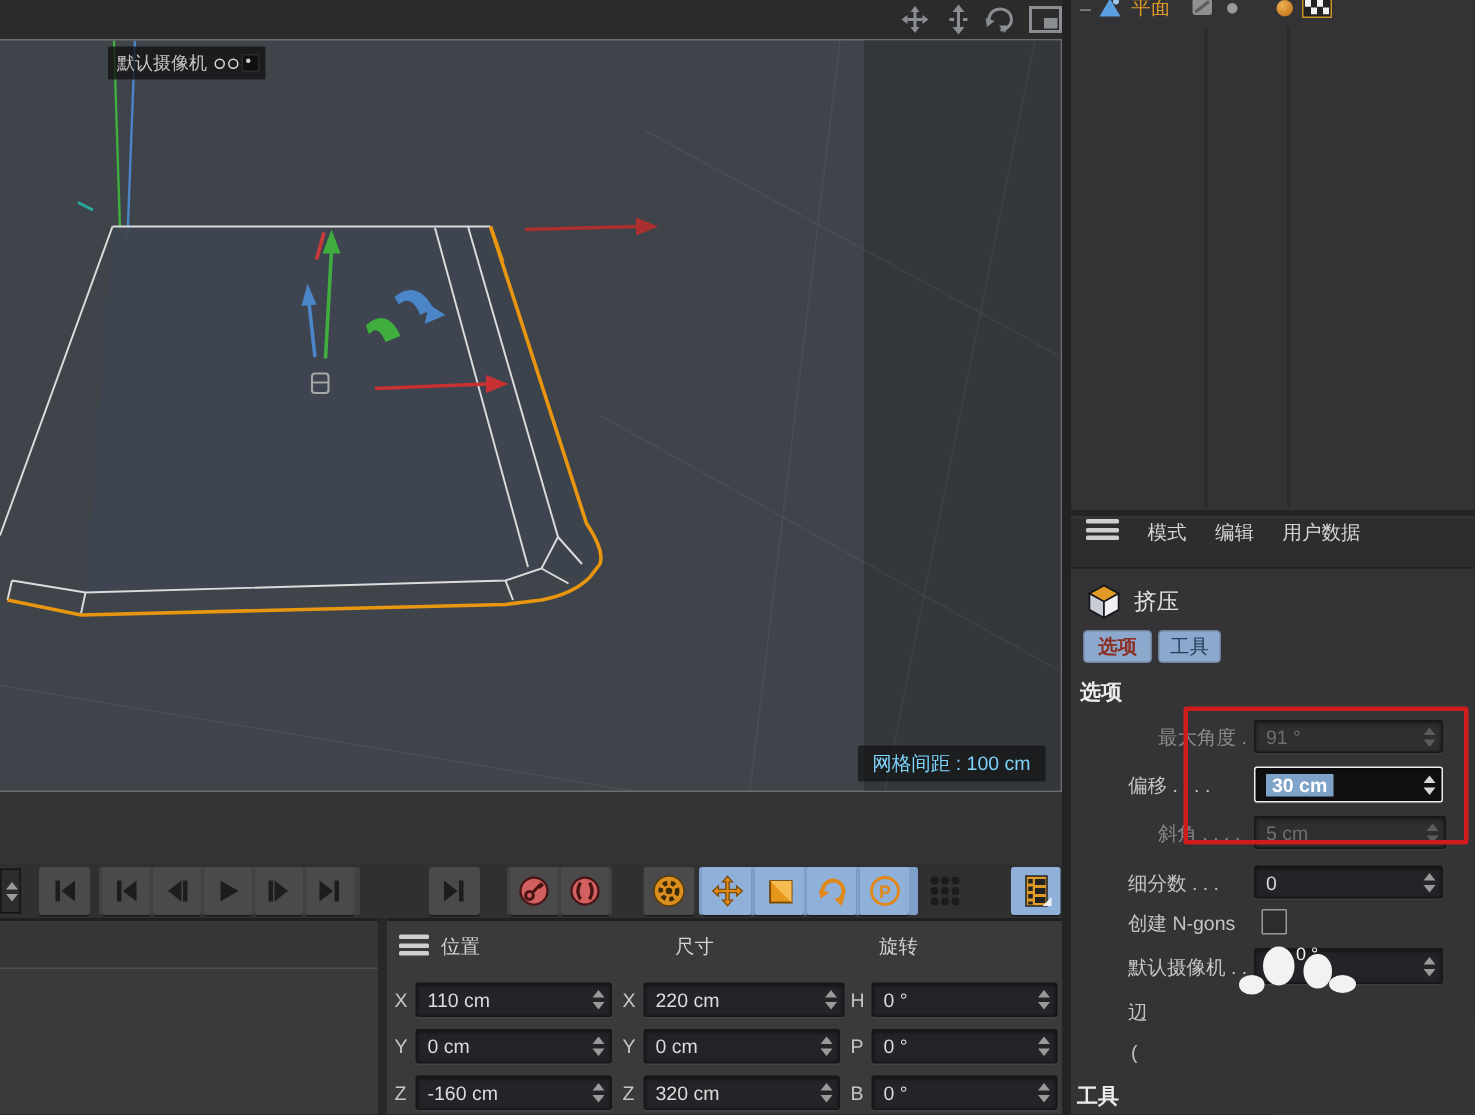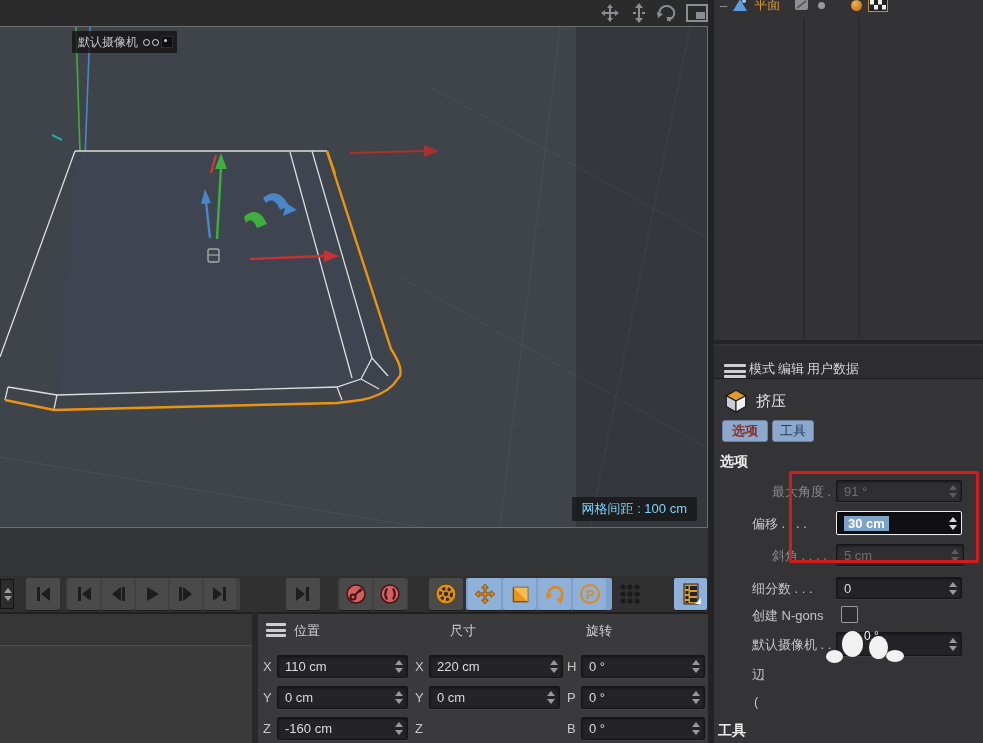--- a/index.html
+++ b/index.html
@@ -58,21 +58,21 @@
   .coax{font-size:13px;color:#c6c6c6;}
   .hamb{width:20px;height:14px;display:flex;flex-direction:column;justify-content:space-between;}
   .hamb span{display:block;height:3px;background:#cfcfcf;border-radius:1px;}
   
   #rdivider{left:708px;top:0;width:6px;height:743px;background:#232325;}
   #rightpanel{left:714px;top:0;width:269px;height:743px;background:#343436;}
   #objmgr{left:0;top:0;width:269px;height:344px;background:#333335;border-bottom:4px solid #242426;box-sizing:border-box;}
   .omdiv{top:18px;width:2px;height:320px;background:#2b2b2d;}
   #objrow{left:0;top:-6px;height:22px;display:flex;align-items:center;font-size:13px;}
   #attrhdr{left:0;top:346px;width:269px;height:33px;background:#2d2d2f;border-bottom:1px solid #1e1e20;
-           display:flex;align-items:flex-end;gap:3px;padding-left:10px;box-sizing:border-box;font-size:13px;color:#d5d5d5;}
+           display:flex;align-items:flex-start;gap:19px;padding-left:10px;box-sizing:border-box;font-size:13px;color:#d5d5d5;}
   .atab{top:420px;height:22px;background:#8ca9cd;border:1px solid #70819c;border-radius:3px;
         font-size:13px;display:flex;align-items:center;justify-content:center;padding:0 7px;box-sizing:border-box;}
   .alabel{font-size:13px;color:#c4c4c6;}
   .alabel.dim{color:#8b8b8d;margin-left:20px;}
   .sect{font-size:14px;font-weight:bold;color:#ececec;}
   #redrect{left:75px;top:471px;width:184px;height:86px;border:3px solid #cf1d1d;border-radius:2px;z-index:6;}
   .blob{position:absolute;background:#f2f2f2;border-radius:50%;}
   #chkbox{width:15px;height:15px;border:1px solid #9a9a9a;background:#2c2c2e;border-radius:1px;}
 </style>
 </head>
@@ -385,20 +385,27 @@
 
     <span class="abs coax" style="left:5px;top:107px">Z</span>
     <div class="abs fld" style="left:19px;top:103px;width:131px;height:23px">
         <span>-160 cm</span>
         <span class="spin">
           <span class="sup"></span>
           <span class="sdn"></span>
         </span>
       </div>
     <span class="abs coax" style="left:157px;top:107px">Z</span>
+    <div class="abs fld" style="left:171px;top:103px;width:131px;height:23px">
+        <span>320 cm</span>
+        <span class="spin">
+          <span class="sup"></span>
+          <span class="sdn"></span>
+        </span>
+      </div>
     <span class="abs coax" style="left:309px;top:107px">B</span>
     <div class="abs fld" style="left:323px;top:103px;width:124px;height:23px">
         <span>0 °</span>
         <span class="spin">
           <span class="sup"></span>
           <span class="sdn"></span>
         </span>
       </div>
   </div>
 

